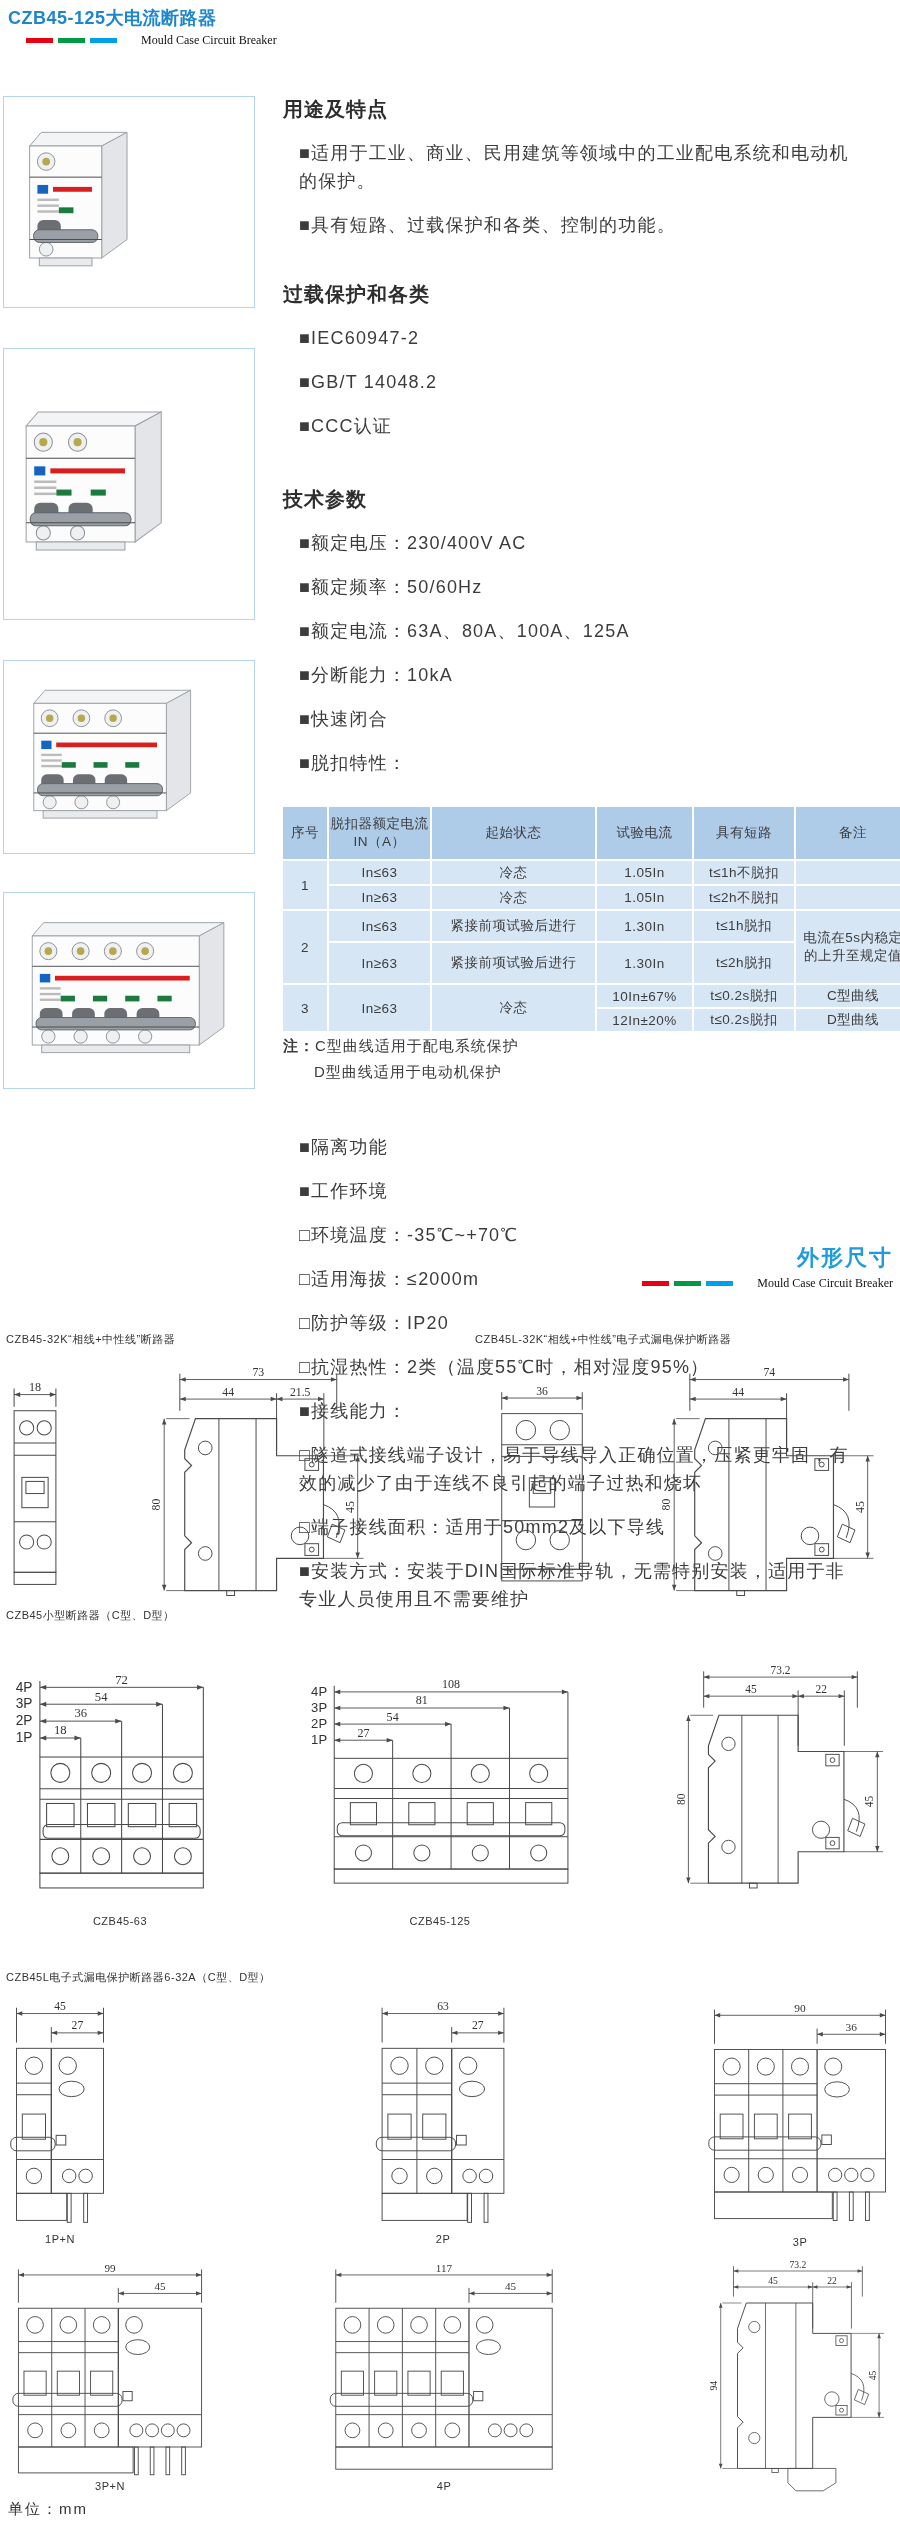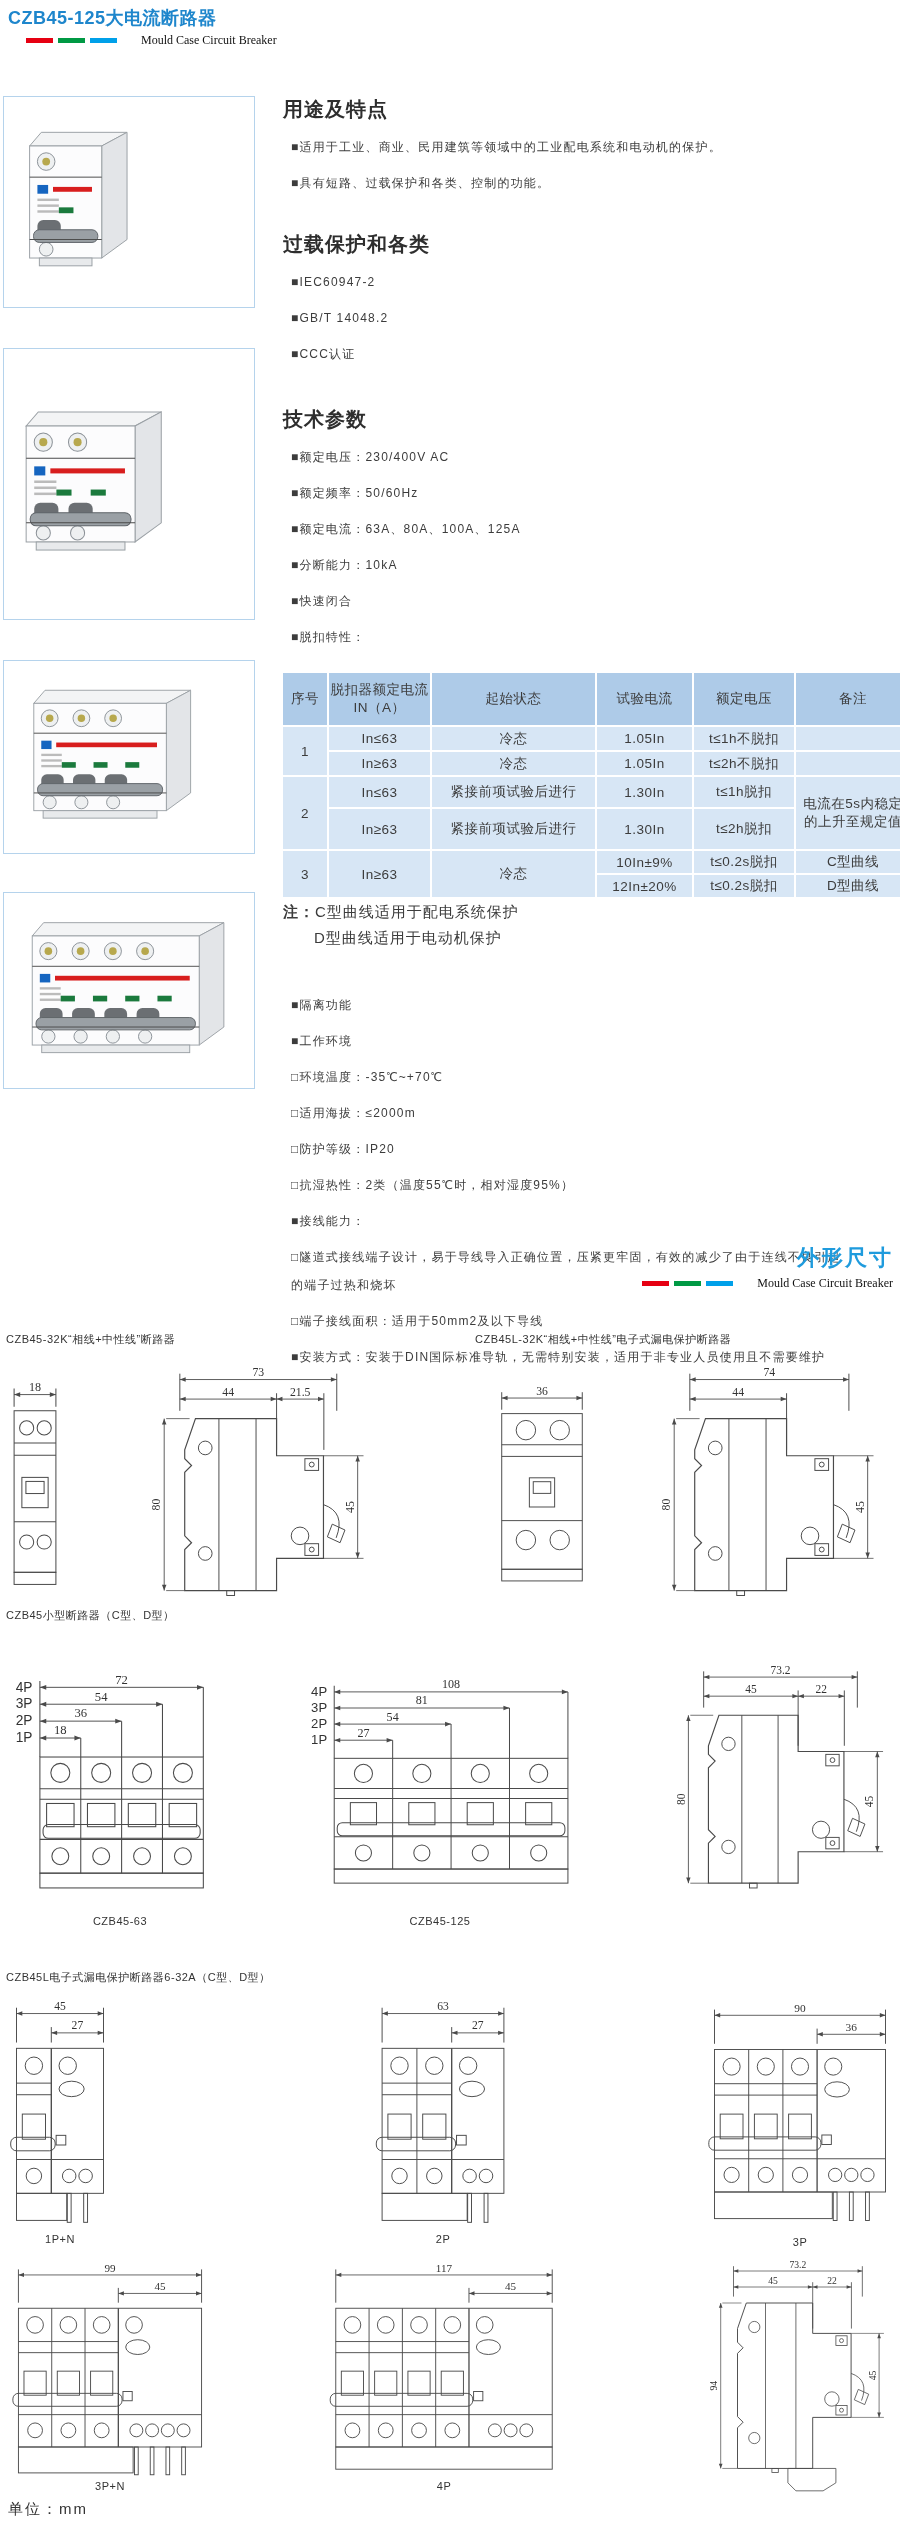--- a/index.html
+++ b/index.html
@@ -12,21 +12,21 @@
   .dash{display:inline-block;width:27px;height:5px;margin-right:5px}
   .d-red{background:#e60012}.d-green{background:#009944}.d-blue{background:#00a0e9}
   .sub-en{font-family:"Liberation Serif",serif;font-size:12px;color:#111;margin-left:19px}
   
   .photo-box{position:absolute;left:3px;width:250px;border:1px solid #b5d3ec;background:#fff;
              display:flex;align-items:center;justify-content:center}
   .photo-box svg{display:block}
   
   .rc{position:absolute;left:283px;top:96px;width:617px}
   .rc h2{font-size:20px;font-weight:bold;color:#2e2e2e;margin:0 0 10px 0;letter-spacing:1px}
-  .rc p{font-size:12px;line-height:28px;margin:8px;letter-spacing:1.2px;width:557px;color:#3c3c3c}
+  .rc p{font-size:18px;line-height:28px;margin:16px;letter-spacing:1.2px;width:557px;color:#3c3c3c}
   .gap1{height:26px}.gap2{height:30px}.gap3{height:12px}
   
   table.trip{border-collapse:separate;border-spacing:2px;width:617px;table-layout:fixed;
              font-size:13.5px;color:#3c3c3c;margin-left:-2px}
   table.trip td,table.trip th{text-align:center;vertical-align:middle;padding:2px 1px;
              font-weight:normal;letter-spacing:.5px}
   table.trip th{background:#aecbe8;height:23px}
   table.trip td{background:#d7e6f5}
   tr.hr1{height:23px} tr.hr2{height:30px} tr.hr2b{height:40px} tr.hr3{height:21px}
   .note-blk{font-size:15px;line-height:26px;letter-spacing:1px;color:#3c3c3c}
@@ -199,21 +199,21 @@
               <col style="width:95px">
         <col style="width:100px">
         <col style="width:114px">
       </colgroup>
     <tbody>
         <tr>
       <th rowspan="1" style="height:48px">序号</th>
       <th>脱扣器额定电流IN（A）</th>
       <th>起始状态</th>
       <th>试验电流</th>
-      <th>额定电压</th>
+      <th>具有短路</th>
       <th>备注</th>
     </tr>
     <tr class="hr1">
       <td rowspan="2">1</td>
       <td>In≤63</td>
       <td>冷态</td>
       <td>1.05In</td>
       <td>t≤1h不脱扣</td>
       <td></td>
     </tr>
@@ -235,21 +235,21 @@
     <tr class="hr2b">
       <td>In≥63</td>
       <td>紧接前项试验后进行</td>
       <td>1.30In</td>
       <td>t≤2h脱扣</td>
     </tr>
     <tr class="hr3">
       <td rowspan="2">3</td>
       <td rowspan="2">In≥63</td>
       <td rowspan="2">冷态</td>
-      <td>10In±9%</td>
+      <td>10In±67%</td>
       <td>t≤0.2s脱扣</td>
       <td>C型曲线</td>
     </tr>
     <tr class="hr3">
       <td>12In±20%</td>
       <td>t≤0.2s脱扣</td>
       <td>D型曲线</td>
     </tr>
   </tbody>
     </table>

